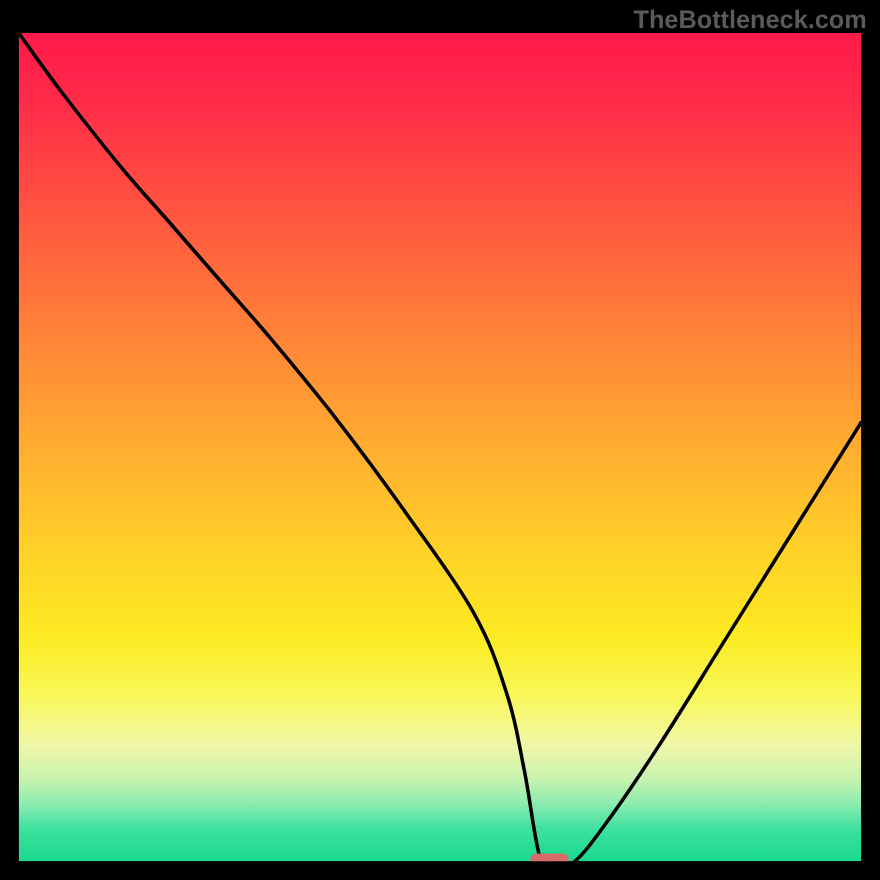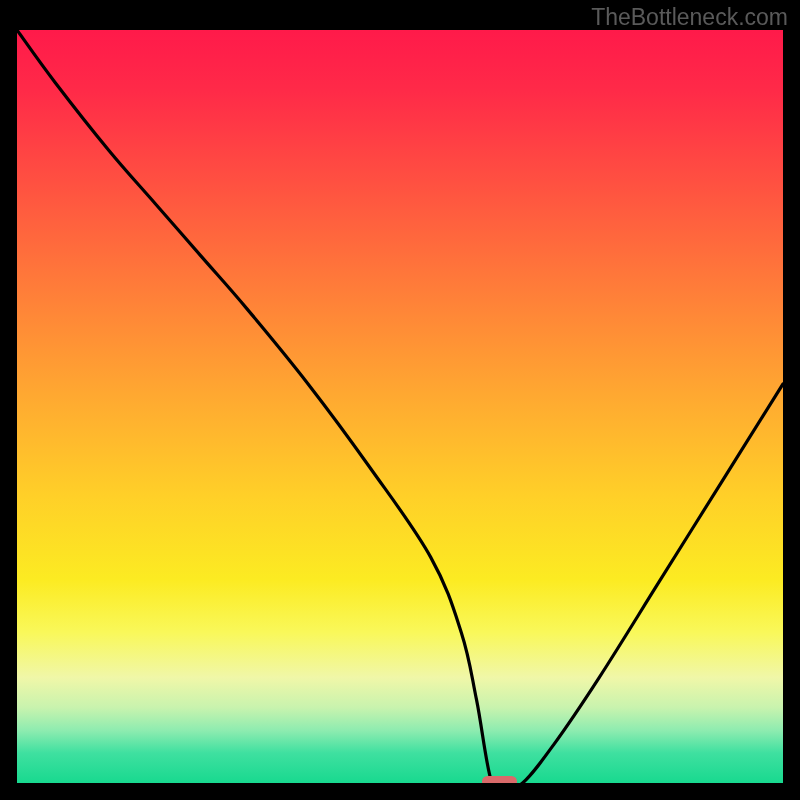--- a/index.html
+++ b/index.html
@@ -10,21 +10,21 @@
     background: #000;
     position: relative;
     font-family: Arial, sans-serif;
   }
   .watermark {
     position: absolute;
     top: 4px;
     right: 12px;
     color: #5a5a5a;
     font-size: 23px;
-    font-weight: normal;
+    font-weight: bold;
     z-index: 10;
   }
   .plot-area {
     position: absolute;
     left: 17px;
     top: 30px;
     width: 766px;
     height: 753px;
     overflow: hidden;
   }

